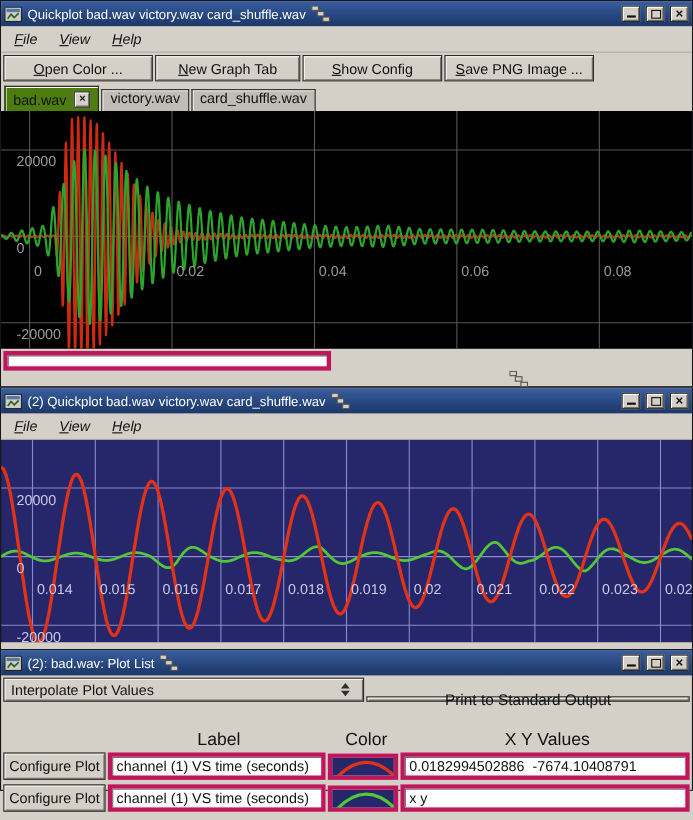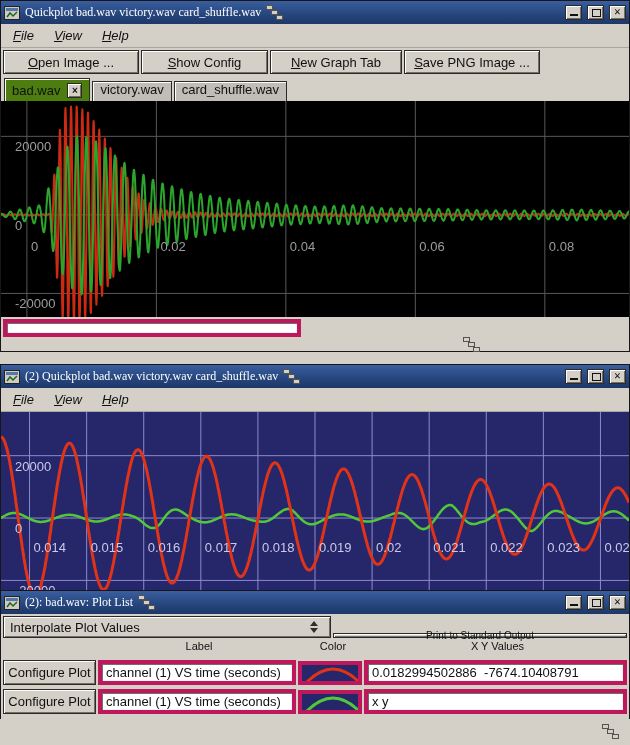--- a/index.html
+++ b/index.html
@@ -5,28 +5,28 @@
   * { box-sizing: border-box; margin: 0; padding: 0; }
   html,body { width:630px; height:745px; }
   body {
     background:#d4d0c8;
     font-family:"Liberation Sans", sans-serif;
     position:relative; overflow:hidden;
     color:#111;
   }
   .window { position:absolute; left:0; width:630px; background:#d4d0c8; border:1px solid #17171a; }
   #win1 { top:0;   height:352px; }
-  #win2 { top:352px; height:274px;margin-top:12px; }
+  #win2 { top:352px; height:274px; }
   #win3 { top:590px; height:129px; }
 
   
   .titlebar {
     height:23px; display:flex; align-items:center; gap:5px; padding:0 3px;
     background:linear-gradient(180deg,#3a5e9f 0%, #27477f 55%, #1d3767 100%);
-    color:#fff; font-size:12px; overflow:hidden;font-family:Liberation Serif, serif;
+    color:#fff; font-size:12px; overflow:hidden;
   }
   .title-text { white-space:nowrap; }
   .tb-spacer { flex:1; }
   .tb-btn {
     width:17px; height:15px; position:relative; flex:0 0 auto;
     display:flex; align-items:center; justify-content:center;
   }
   .gl-min { position:absolute; left:4px; bottom:3px; width:8px; height:2px; background:#111; }
   .gl-max { position:absolute; left:4px; top:3px; width:9px; height:8px; border:1px solid #111; }
   .gl-close { font-size:12px; font-weight:bold; line-height:13px; color:#111; }
@@ -65,23 +65,23 @@
   .grip-mid   { position:absolute; left:462px; top:-2px; }
   .grip-right { position:absolute; right:5px; bottom:5px; }
 
   
   .combo-row { height:26px; display:flex; gap:2px; padding:2px; }
   .combo { width:328px; display:flex; align-items:center; padding-left:6px; font-size:13px; position:relative; }
   .combo-arrows { position:absolute; right:12px; top:50%; transform:translateY(-50%);
                   display:flex; flex-direction:column; align-items:center; gap:2px; }
   .arr-up   { width:0; height:0; border-left:4px solid transparent; border-right:4px solid transparent; border-bottom:5px solid #2e2e2a; }
   .arr-down { width:0; height:0; border-left:4px solid transparent; border-right:4px solid transparent; border-top:5px solid #2e2e2a; }
-  .print-btn { flex:1; display:flex; align-items:center; justify-content:center; font-size:10px;margin-top:17px; }
-
-  .header-row { height:18px; display:flex; align-items:flex-start; font-size:11px; }
+  .print-btn { flex:1; display:flex; align-items:center; justify-content:center; font-size:14px;margin-top:17px; }
+
+  .header-row { height:18px; display:flex; align-items:flex-start; font-size:16px;margin-top:24px; }
   .hc-btn{width:97px} .hc-label{width:202px;text-align:center} .hc-color{width:66px;text-align:center} .hc-values{flex:1;text-align:center}
 
   .plot-row { height:29px; display:flex; align-items:center; gap:2px; padding:0 2px; }
   .cfg-btn { width:93px; height:25px; display:flex; align-items:center; justify-content:center; font-size:13px; }
   .label-entry { width:198px; height:25px; font-size:13px; display:flex; align-items:center; padding-left:4px; }
   .color-cell { width:64px; height:24px; padding:0; overflow:hidden; }
   svg.swatch { display:block; }
   .values-entry { flex:1; height:25px; font-size:13px; display:flex; align-items:center; padding-left:4px; white-space:pre; }
 </style>
 </head>
@@ -111,27 +111,27 @@
         <span class="gl-close">×</span>
       </div>
   </div>
   <div class="menubar">
     <div class="menu-item"><span class="mn">F</span><span>ile</span></div>
     <div class="menu-item"><span class="mn">V</span><span>iew</span></div>
     <div class="menu-item"><span class="mn">H</span><span>elp</span></div>
   </div>
   <div class="toolbar">
     <div class="tool-btn raised tw1">
-        <span><span class="mn">O</span><span>pen Image ...</span></span>
+        <span><span class="mn">O</span><span>pen Color ...</span></span>
+      </div>
+    <div class="tool-btn raised tw2">
+        <span><span class="mn">N</span><span>ew Graph Tab</span></span>
       </div>
     <div class="tool-btn raised tw3">
         <span><span class="mn">S</span><span>how Config</span></span>
-      </div>
-    <div class="tool-btn raised tw2">
-        <span><span class="mn">N</span><span>ew Graph Tab</span></span>
       </div>
     <div class="tool-btn raised tw4">
         <span><span class="mn">S</span><span>ave PNG Image ...</span></span>
       </div>
   </div>
   <div class="tabstrip">
     <div class="tab">
       <span>bad.wav</span>
       <span class="tab-close raised">
           <span class="gl-close">×</span>

